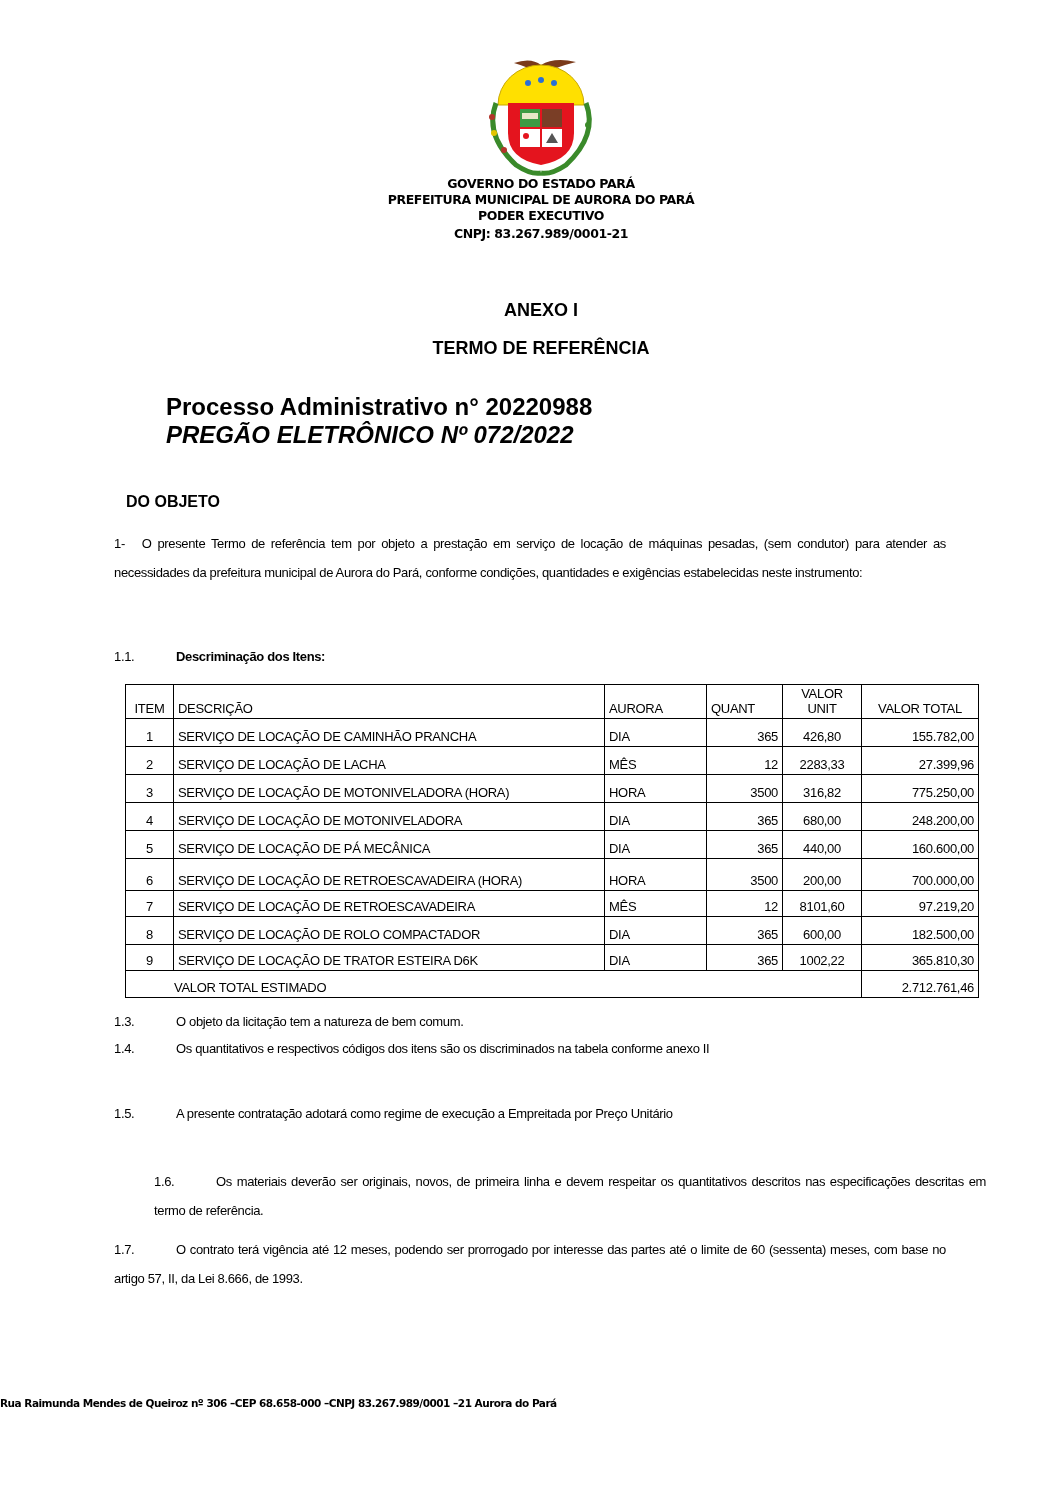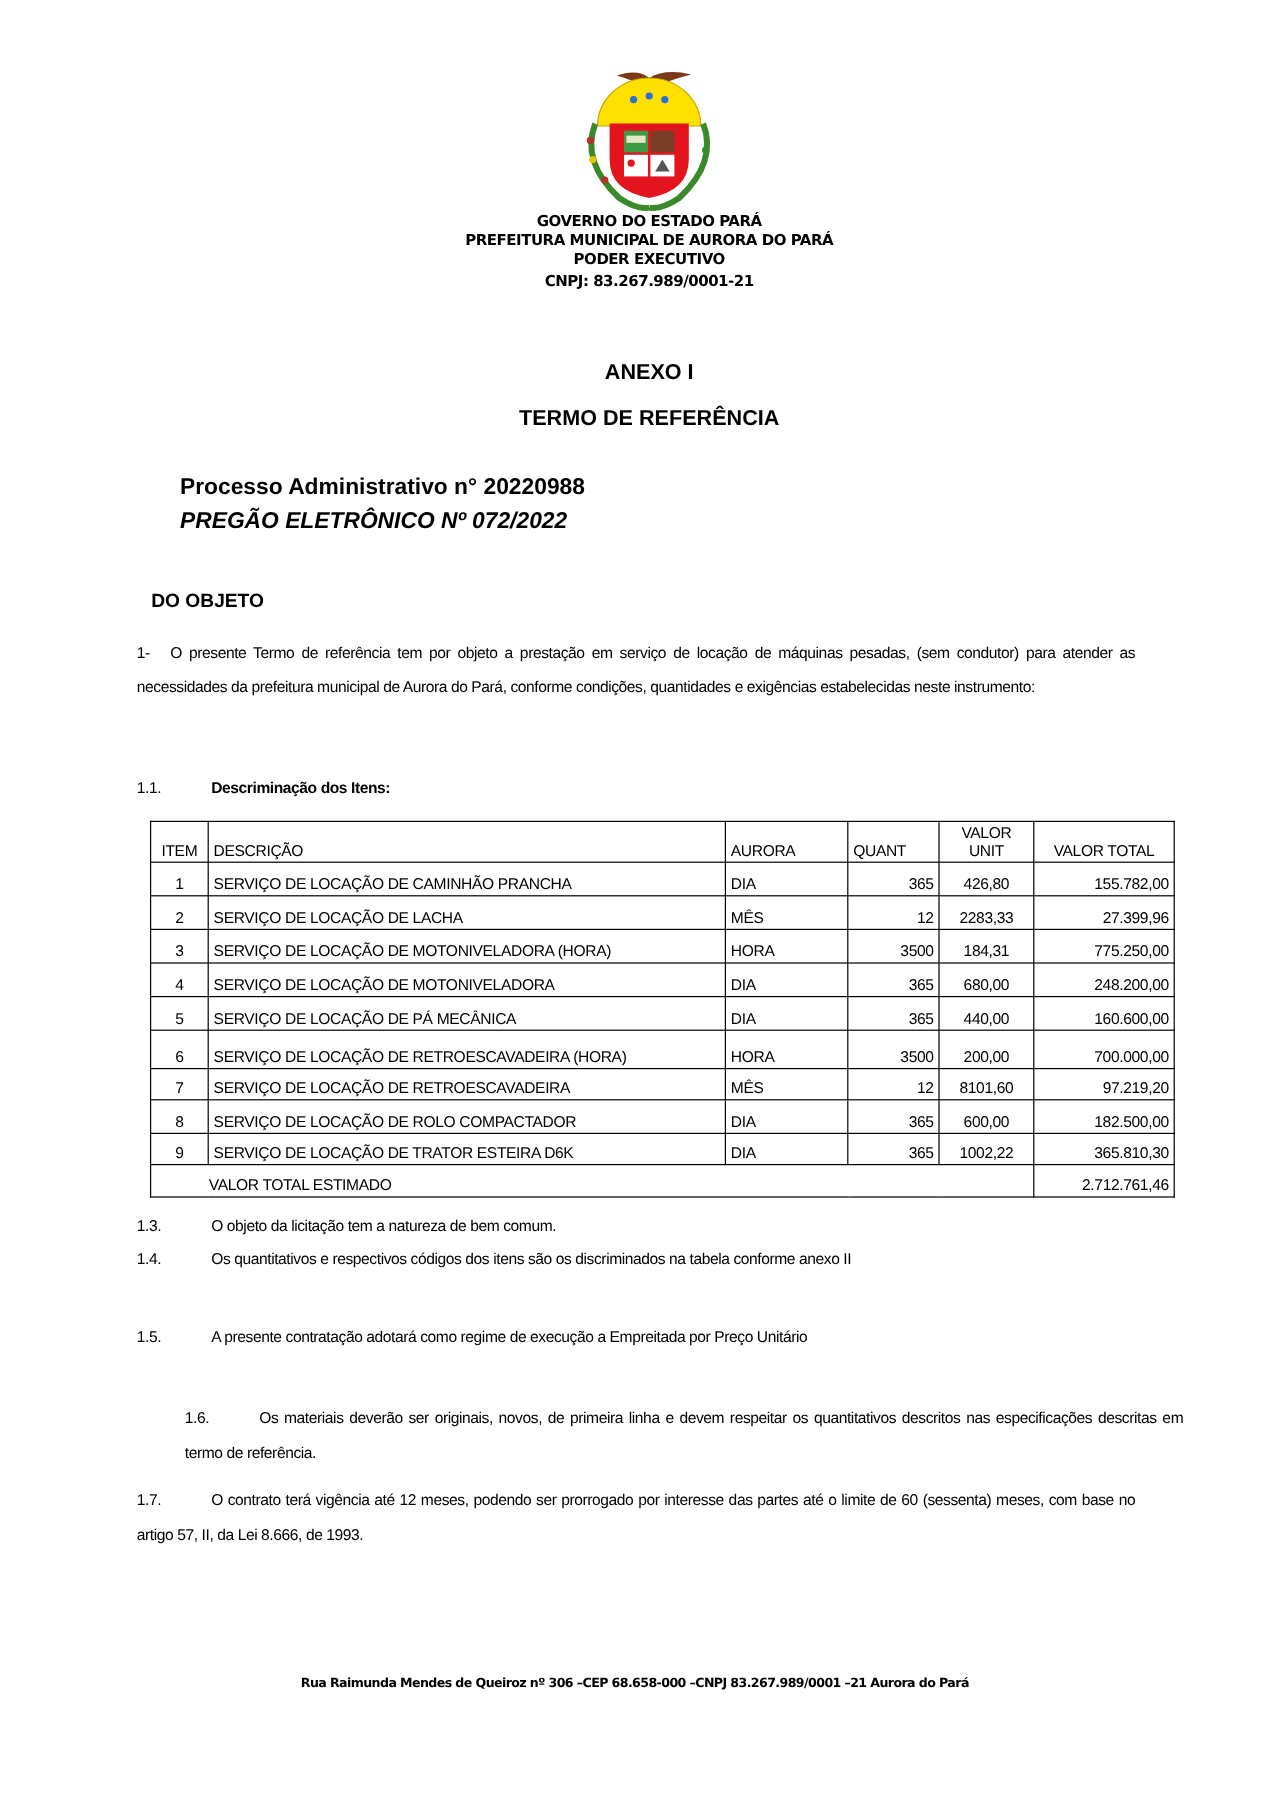--- a/index.html
+++ b/index.html
@@ -3,39 +3,39 @@
 <meta charset="utf-8">
 <style>
   html, body { margin: 0; padding: 0; background: #ffffff; }
   body { width: 1058px; height: 1497px; position: relative; overflow: hidden;
          font-family: "Liberation Sans", sans-serif; color: #000; }
   .abs { position: absolute; }
   .crest { left: 476px; top: 55px; width: 130px; height: 125px; }
   .hdr { left: 0; width: 1082px; text-align: center; font-family: "DejaVu Sans", sans-serif;
          font-weight: bold; font-size: 12.5px; line-height: 15px; letter-spacing: -0.4px; }
   .title { left: 0; width: 1082px; text-align: center; font-weight: bold; font-size: 18px; }
-  .proc { left: 150px; font-weight: bold; font-size: 19px; line-height: 28px; }
+  .proc { left: 166px; font-weight: bold; font-size: 24px; line-height: 28px; }
   .sec { left: 126px; font-weight: bold; font-size: 16px; }
   .para { left: 114px; width: 832px; font-size: 13px; line-height: 28.5px; text-align: justify;
           letter-spacing: -0.35px; }
   .para .num { display: inline-block; width: 62px; }
   .para .num.short { width: 16px; }
   table.items { position: absolute; left: 125px; top: 684px; border-collapse: collapse;
                 font-size: 13px; letter-spacing: -0.3px; }
   table.items td, table.items th { border: 1.3px solid #000; padding: 0 4px; font-weight: normal;
                 white-space: nowrap; }
   table.items th { vertical-align: bottom; line-height: 15px; padding-bottom: 2px; }
   table.items td { vertical-align: bottom; padding-bottom: 2px; line-height: 15px; }
   .c-item { width: 39px; text-align: center; }
   .c-desc { width: 422px; text-align: left; }
   .c-unid { width: 93px; text-align: left; }
   .c-quant { width: 67px; text-align: right; }
   .c-vu { width: 70px; text-align: center; }
   .c-vt { width: 108px; text-align: right; }
-  .footer { left: 0; width: 1058px; text-align: center; font-family: "DejaVu Sans", sans-serif;
+  .footer { left: 0; width: 1058px; font-family: "DejaVu Sans", sans-serif;
             font-weight: bold; font-size: 10.5px; letter-spacing: -0.5px; }
 </style>
 </head>
 <body>
 
 <svg class="abs crest" viewBox="0 0 130 125">
 
   <path d="M38 8 Q55 2 65 10 Q78 2 100 7 Q80 12 70 18 L62 18 Q52 12 38 8 Z" fill="#7a3a1a"></path>
 
   <path d="M22 50 A43 40 0 0 1 108 50 Z" fill="#ffe000" stroke="#c9a800" stroke-width="1"></path>
@@ -108,21 +108,21 @@
       <td class="c-unid">MÊS</td>
       <td class="c-quant">12</td>
       <td class="c-vu">2283,33</td>
       <td class="c-vt">27.399,96</td>
     </tr>
     <tr style="height:28px;">
       <td class="c-item">3</td>
       <td class="c-desc">SERVIÇO DE LOCAÇÃO DE MOTONIVELADORA (HORA)</td>
       <td class="c-unid">HORA</td>
       <td class="c-quant">3500</td>
-      <td class="c-vu">184,31</td>
+      <td class="c-vu">316,82</td>
       <td class="c-vt">775.250,00</td>
     </tr>
     <tr style="height:28px;">
       <td class="c-item">4</td>
       <td class="c-desc">SERVIÇO DE LOCAÇÃO DE MOTONIVELADORA</td>
       <td class="c-unid">DIA</td>
       <td class="c-quant">365</td>
       <td class="c-vu">680,00</td>
       <td class="c-vt">248.200,00</td>
     </tr>

